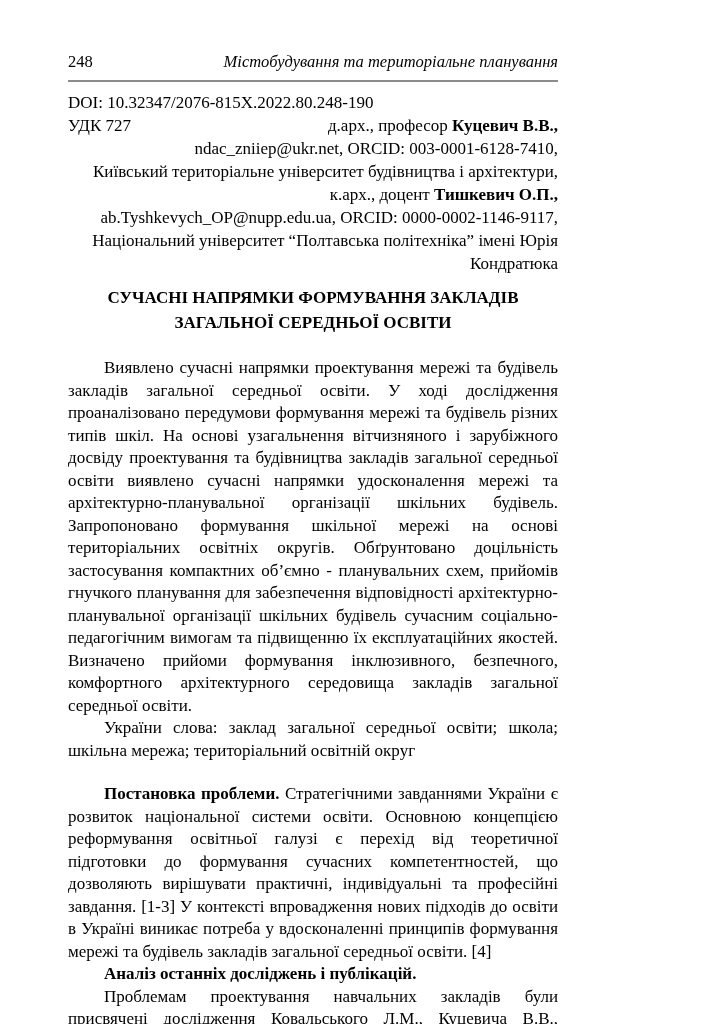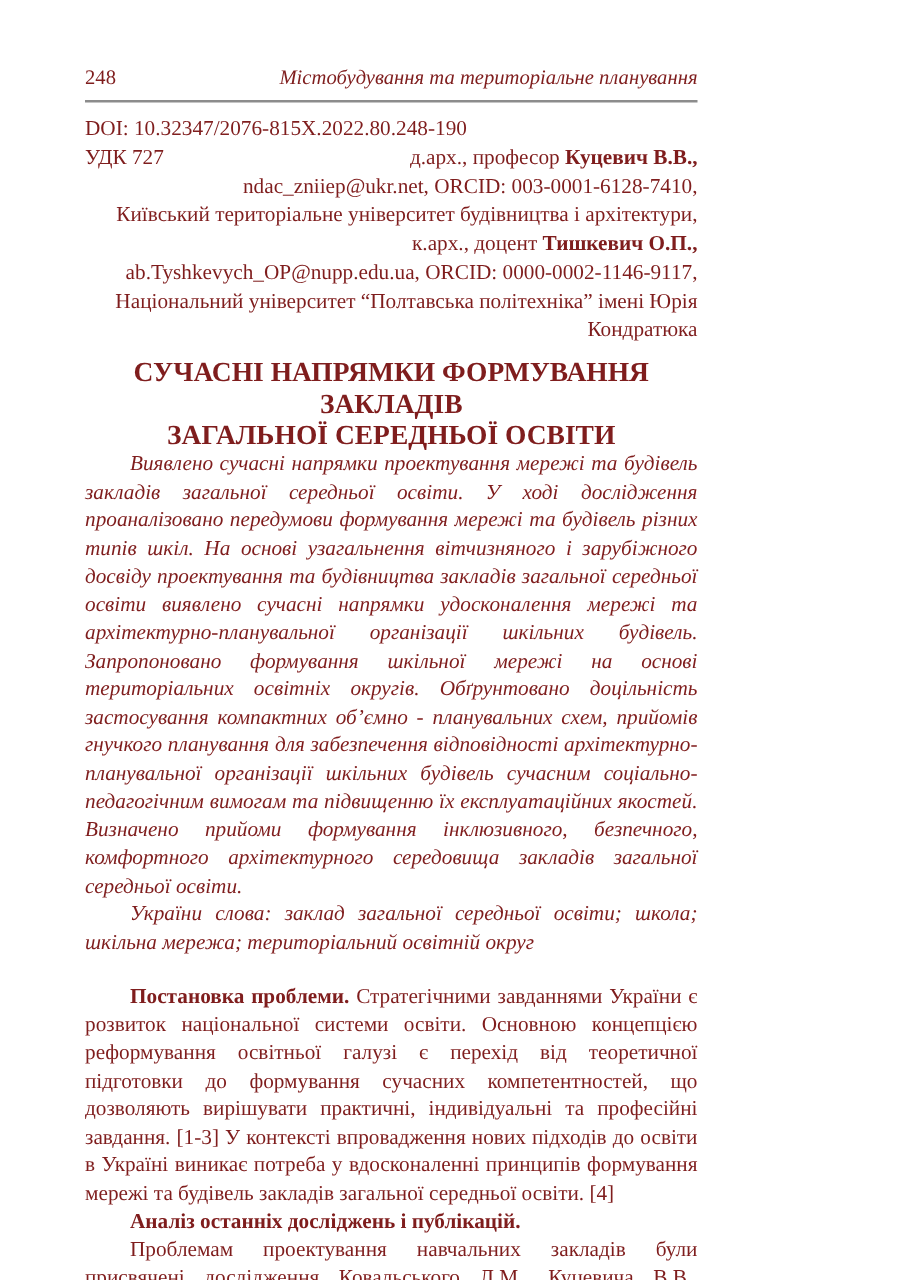--- a/index.html
+++ b/index.html
@@ -6,21 +6,21 @@
     margin: 0;
     padding: 0;
     background: #ffffff;
   }
   .page {
     position: relative;
     width: 624px;
     height: 1024px;
     box-sizing: border-box;
     background: #ffffff;
-    color: #7f1d1d;
+    color: #000000;
     padding: 52px 66px 0 68px;
     font-family: "Liberation Serif", "DejaVu Serif", serif;
     font-size: 17px;
     overflow: hidden;
   }
   
   .running-head {
     display: flex;
     justify-content: space-between;
     align-items: baseline;
@@ -48,21 +48,21 @@
   
   .article-title {
     margin-top: 10px;
     text-align: center;
     font-weight: bold;
     line-height: 25px;
     white-space: pre-line;
   }
   
   .abstract-block {
-    font-style: italic;
+    margin-top: 22px;
   }
   .para {
     text-align: justify;
     text-indent: 36px;
     line-height: 22.5px;
     margin: 0;
   }
   
   .body-block {
     margin-top: 21px;
@@ -96,21 +96,21 @@
 
     <div class="byline-right">Київський територіальне університет будівництва і архітектури,</div>
 
     <div class="byline-right"><span>к.арх., доцент </span><span class="bold">Тишкевич О.П.,</span></div>
 
     <div class="byline-right">ab.Tyshkevych_OP@nupp.edu.ua, ORCID: 0000-0002-1146-9117,</div>
 
     <div class="byline-right">Національний університет “Полтавська політехніка” імені Юрія Кондратюка</div>
   </div>
 
-  <h1 class="article-title" style="font-size:22px; margin:10px 0 0 0;">СУЧАСНІ НАПРЯМКИ ФОРМУВАННЯ ЗАКЛАДІВ
+  <h1 class="article-title" style="font-size:17px; margin:10px 0 0 0;">СУЧАСНІ НАПРЯМКИ ФОРМУВАННЯ ЗАКЛАДІВ
 ЗАГАЛЬНОЇ СЕРЕДНЬОЇ ОСВІТИ</h1>
 
   <div class="abstract-block">
     <p class="para">Виявлено сучасні напрямки проектування мережі та будівель закладів загальної середньої освіти. У ході дослідження проаналізовано передумови формування мережі та будівель різних типів шкіл. На основі узагальнення вітчизняного і зарубіжного досвіду проектування та будівництва закладів загальної середньої освіти виявлено сучасні напрямки удосконалення мережі та архітектурно-планувальної організації шкільних будівель. Запропоновано формування шкільної мережі на основі територіальних освітніх округів. Обґрунтовано доцільність застосування компактних об’ємно - планувальних схем, прийомів гнучкого планування для забезпечення відповідності архітектурно-планувальної організації шкільних будівель сучасним соціально-педагогічним вимогам та підвищенню їх експлуатаційних якостей. Визначено прийоми формування інклюзивного, безпечного, комфортного архітектурного середовища закладів загальної середньої освіти.</p>
     <p class="para"><span>України слова:</span><span> заклад загальної середньої освіти; школа; шкільна мережа; територіальний освітній округ</span></p>
   </div>
 
   <div class="body-block">
     <p class="para"><span class="bold">Постановка проблеми.</span><span> Стратегічними завданнями України є розвиток національної системи освіти. Основною концепцією реформування освітньої галузі є перехід від теоретичної підготовки до формування сучасних компетентностей, що дозволяють вирішувати практичні, індивідуальні та професійні завдання. [1-3] У контексті впровадження нових підходів до освіти в Україні виникає потреба у вдосконаленні принципів формування мережі та будівель закладів загальної середньої освіти. [4]</span></p>
 

